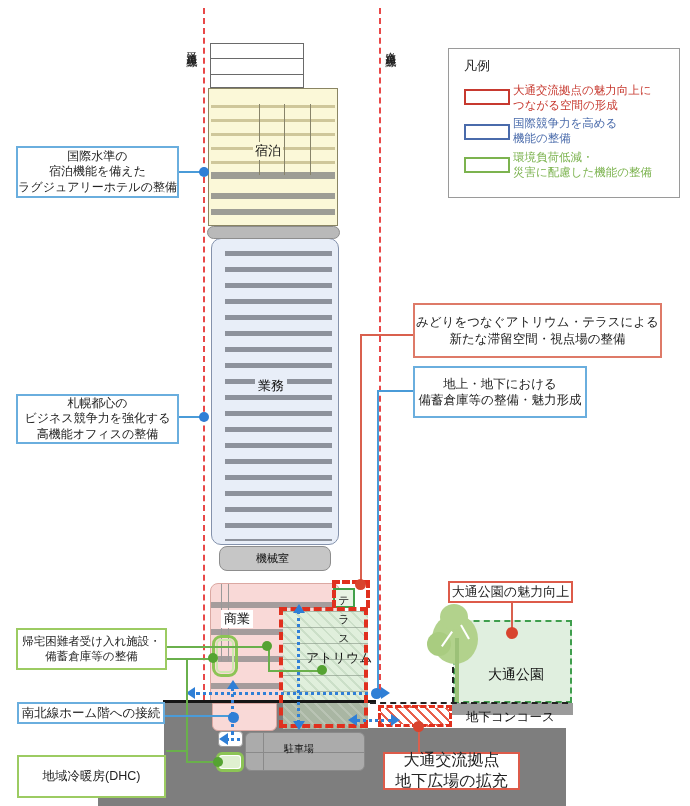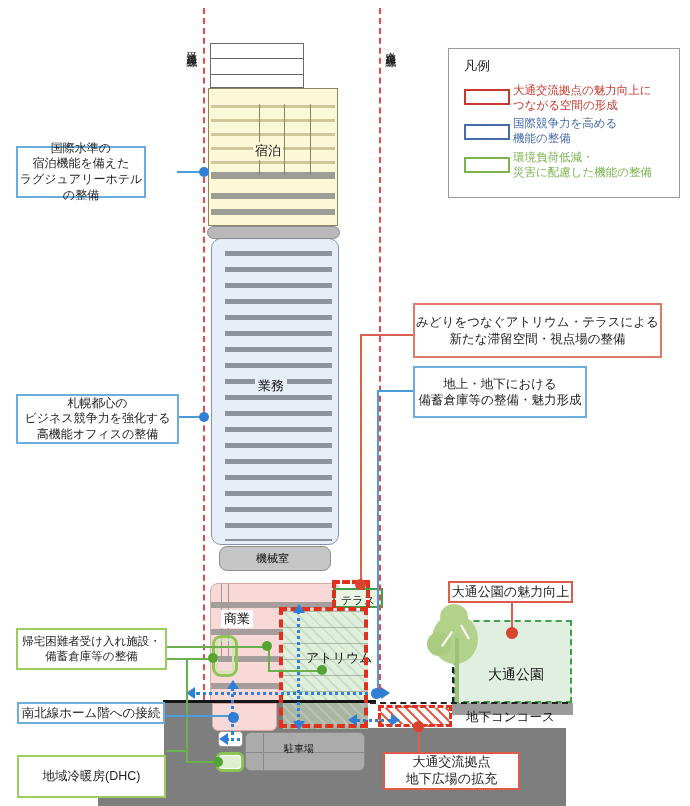--- a/index.html
+++ b/index.html
@@ -95,21 +95,21 @@
   <div class="box" style="left:212px;top:703px;width:65px;height:28px;background:#f9d9d7;border:1px solid #dba8a2;border-radius:0 0 6px 6px;z-index:5;"></div>
 
   <div class="box" style="left:212px;top:635px;width:26px;height:42px;border:3px solid #8cc455;border-radius:9px;z-index:12;">
     <div class="abs" style="left:1px;right:1px;top:1px;bottom:1px;border:2px solid #cde8ad;border-radius:5px;"></div>
   </div>
 
   <div class="box" style="left:283px;top:611px;width:85px;height:92px;background-color:#e0efdc;background-image:repeating-linear-gradient(180deg,rgba(125,140,125,.55) 0 1px,transparent 1px 16px),repeating-linear-gradient(45deg,rgba(110,150,110,.18) 0 2px,transparent 2px 8px);z-index:8;"></div>
   <div class="box" style="left:283px;top:703px;width:85px;height:26px;background-color:#a9b6a3;background-image:repeating-linear-gradient(45deg,rgba(255,255,255,.18) 0 2px,transparent 2px 8px);z-index:8;"></div>
   <div class="blabeltxt" style="left:306px;top:649px;">アトリウム</div>
 
-  <div class="box" style="left:333px;top:588px;width:50px;height:20px;background:#e8f3e4;border:2px solid #42a04a;z-index:14;text-align:center;">
+  <div class="box" style="left:333px;top:588px;width:22px;height:20px;background:#e8f3e4;border:2px solid #42a04a;z-index:14;text-align:center;">
     <span style="font-size:11px;line-height:18px;">テラス</span>
   </div>
 
   <div class="box" style="left:279px;top:607px;width:89px;height:121px;border:4px dashed #e0301e;z-index:20;"></div>
   <div class="box" style="left:332px;top:580px;width:38px;height:28px;border:4px dashed #e0301e;border-bottom:none;z-index:20;"></div>
 
   <div class="abs" style="left:163px;top:700px;width:213px;border-top:3px solid #161616;z-index:18;"></div>
   <div class="abs" style="left:370px;top:702px;width:198px;border-top:2.5px dashed #222;z-index:18;"></div>
   <div class="abs" style="left:452px;top:607px;height:96px;border-left:2px dashed #222;z-index:9;"></div>
 
@@ -185,21 +185,21 @@
 
   <div class="cline" style="left:377px;top:390px;width:36px;height:2px;background:#4a9bd8;"></div>
   <div class="cline" style="left:377px;top:390px;width:2px;height:300px;background:#4a9bd8;"></div>
 
   <div class="cline" style="left:511px;top:602px;width:1.5px;height:28px;background:#d9604e;"></div>
   <div class="dot dot-red" style="left:506px;top:627px;width:12px;height:12px;"></div>
 
   <div class="cline" style="left:418px;top:727px;width:1.5px;height:25px;background:#d9604e;"></div>
   <div class="dot dot-red" style="left:413px;top:721px;width:11px;height:11px;"></div>
 
-  <div class="callout c-blue" style="left:16px;top:146px;width:130px;height:52px;font-size:12px;">
+  <div class="callout c-blue" style="left:16px;top:146px;width:163px;height:52px;font-size:12px;">
     <span>国際水準の</span>
     <span>宿泊機能を備えた</span>
     <span>ラグジュアリーホテルの整備</span>
   </div>
   <div class="callout c-blue" style="left:16px;top:394px;width:163px;height:50px;font-size:12px;">
     <span>札幌都心の</span>
     <span>ビジネス競争力を強化する</span>
     <span>高機能オフィスの整備</span>
   </div>
   <div class="callout c-green" style="left:16px;top:628px;width:151px;height:42px;font-size:11.5px;">
@@ -216,21 +216,21 @@
     <span>みどりをつなぐアトリウム・テラスによる</span>
     <span>新たな滞留空間・視点場の整備</span>
   </div>
   <div class="callout c-blue" style="left:413px;top:366px;width:174px;height:52px;font-size:12.5px;">
     <span>地上・地下における</span>
     <span>備蓄倉庫等の整備・魅力形成</span>
   </div>
   <div class="callout c-red" style="left:448px;top:581px;width:125px;height:22px;font-size:13px;">
     <span>大通公園の魅力向上</span>
   </div>
-  <div class="callout c-red" style="left:383px;top:752px;width:137px;height:38px;font-size:13px;">
+  <div class="callout c-red" style="left:383px;top:752px;width:137px;height:38px;font-size:16px;">
     <span>大通交流拠点</span>
     <span>地下広場の拡充</span>
   </div>
 
   <div class="legend">
     <div class="title">凡例</div>
     <div class="sw" style="top:40px;border-color:#c7392f;"></div>
     <div class="ltx" style="top:34px;color:#c7392f;">
       <div>大通交流拠点の魅力向上に</div>
       <div>つながる空間の形成</div>

